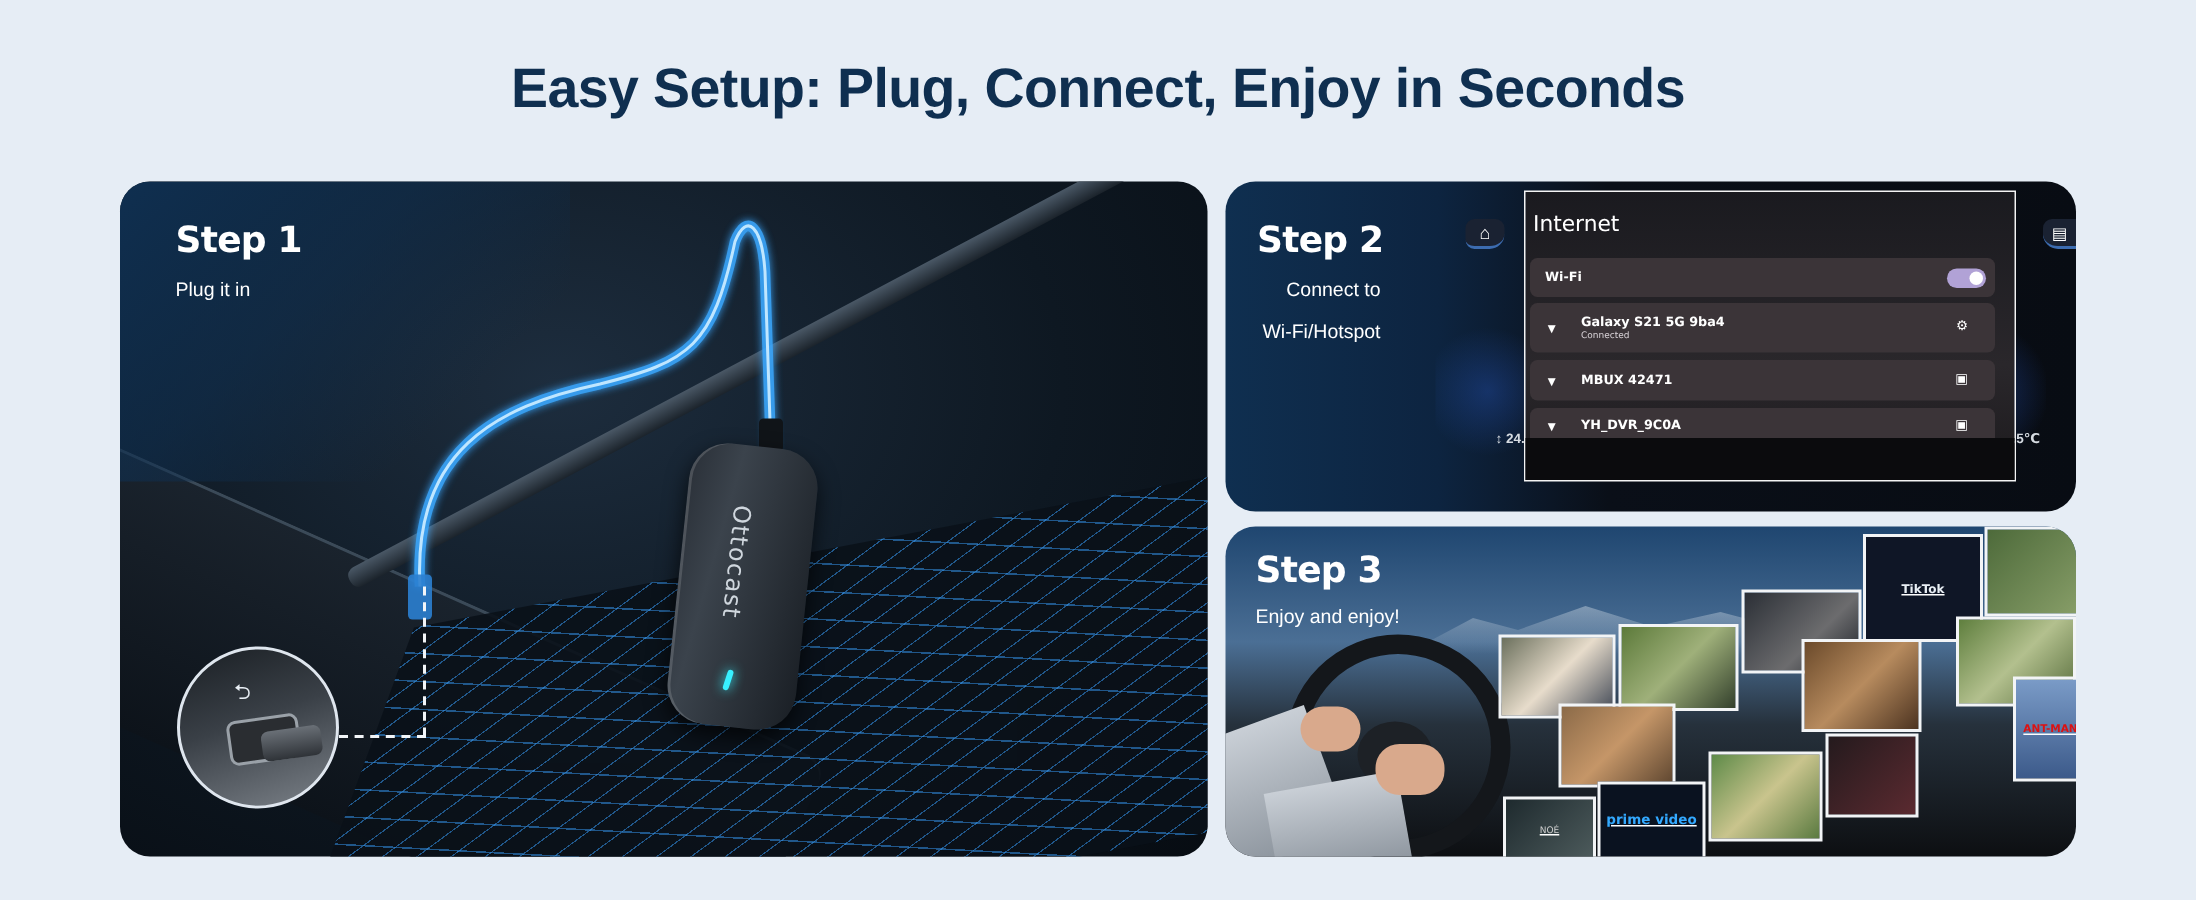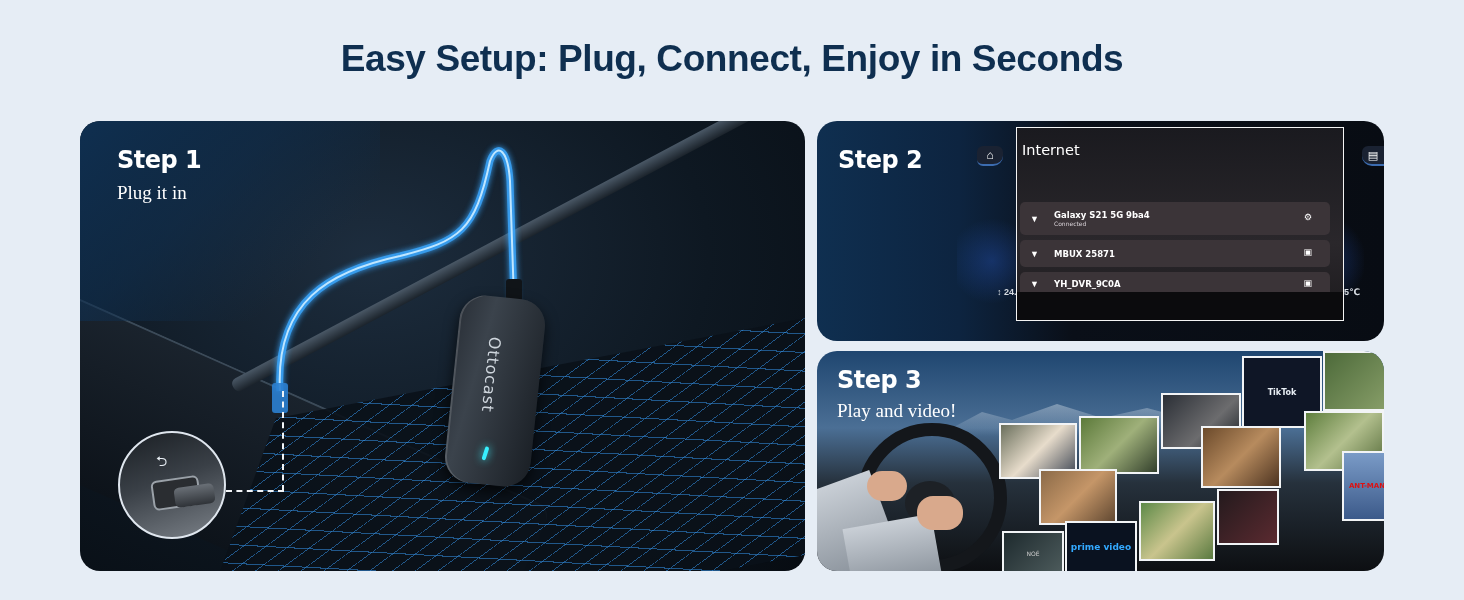--- a/index.html
+++ b/index.html
@@ -16,22 +16,22 @@
     font-family: "Liberation Sans", sans-serif;
   }
   .card {
     position: absolute; border-radius: 20px; overflow: hidden;
   }
   .step-title {
     position: absolute; color: #fff; font-weight: 700; font-size: 24px; z-index: 5;
     font-family: "DejaVu Sans", sans-serif; letter-spacing: -0.5px;
   }
   .step-desc {
-    position: absolute; color: #fff; font-size: 19px; z-index: 5;
-    font-family: Liberation Serif, serif; line-height: 28px; white-space: pre; text-align: right;
+    position: absolute; color: #fff; font-size: 13px; z-index: 5;
+    font-family: Liberation Sans, sans-serif; line-height: 28px; white-space: pre; text-align: right;
   }
 
   
   #card1 { left: 80px; top: 121px; width: 725px; height: 450px;
     background: radial-gradient(ellipse at 40% 30%, #1d2d3e 0%, #0e1822 55%, #070c12 100%); }
   #card1 .topfade {
     position:absolute; left:0; top:0; width:300px; height:200px;
     background: linear-gradient(135deg, #0f2f50 0%, rgba(15,47,80,0.6) 40%, rgba(15,47,80,0) 75%); z-index:2;
   }
   .console-slab {
@@ -140,21 +140,21 @@
     position:absolute; left:40px; top:72px; width:150px; height:150px; border-radius:50%;
     border: 13px solid #14171b; z-index:2;
   }
   .hub { position:absolute; left:88px; top:130px; width:50px; height:44px; border-radius:50%;
     background:#1d2126; z-index:2; }
   .arm { position:absolute; background: linear-gradient(180deg,#c9cfd6,#8e969f); z-index:3; }
   .hand { position:absolute; background:#d9a98c; border-radius:16px; z-index:4; }
   .tile {
     position:absolute; border:2px solid #f2f4f6; overflow:hidden; z-index:3;
     display:flex; align-items:center; justify-content:center;
-    font-family:"DejaVu Sans",sans-serif; font-weight:700; color:#fff;
+    font-family:"DejaVu Sans",sans-serif; font-weight:700; color:#fff;text-decoration:underline;
   }
 </style>
 </head>
 <body>
 
 <h1 class="page-title">Easy Setup: Plug, Connect, Enjoy in Seconds</h1>
 
 <div class="card" id="card1">
   <div class="console-slab"></div>
   <div class="mesh"></div>
@@ -199,45 +199,51 @@
   <div class="dash-glow"></div>
   <div class="dash-glow-l"></div>
   <div class="home-btn">⌂</div>
   <div class="msg-btn">▤</div>
   <div class="temp-l">↕ 24.</div>
   <div class="temp-r">24.5℃</div>
 
   <div class="screen">
     <div class="screen-title">Internet</div>
 
+    <div class="row" style="top:44px; height:26px;">
+      <span class="label" style="margin-left:10px;">Wi-Fi</span>
+      <span class="toggle"></span>
+    </div>
 
     <div class="row" style="top:74px; height:33px;">
       <span class="wifi-ic">▼</span>
       <div>
         <div class="label">Galaxy S21 5G 9ba4</div>
         <div class="sub">Connected</div>
       </div>
       <span class="row-icon" style="top:10px;">⚙</span>
     </div>
 
     <div class="row" style="top:112px; height:27px;">
       <span class="wifi-ic">▼</span>
-      <span class="label">MBUX 25871</span>
+      <span class="label">MBUX 42471</span>
       <span class="row-icon" style="top:7px;">▣</span>
     </div>
 
     <div class="row" style="top:144px; height:24px; border-radius:5px 5px 0 0;">
       <span class="wifi-ic">▼</span>
       <span class="label">YH_DVR_9C0A</span>
       <span class="row-icon" style="top:6px;">▣</span>
     </div>
     <div class="screen-bottom"></div>
   </div>
 
   <div class="step-title" style="left:21px; top:25px;">Step 2</div>
+  <div class="step-desc" style="left:21px; top:58px;">Connect to
+ Wi-Fi/Hotspot</div>
 </div>
 
 <div class="card" id="card3">
   <div class="mountains"></div>
 
   <div class="tile" style="left:182px; top:72px; width:78px; height:56px; background:linear-gradient(135deg,#6a6f5c,#e7dccb 50%,#3c4452);"></div>
   <div class="tile" style="left:262px; top:65px; width:80px; height:58px; background:linear-gradient(135deg,#5c7a3a,#9fb07a 50%,#33402c);"></div>
   <div class="tile" style="left:344px; top:42px; width:80px; height:56px; background:linear-gradient(135deg,#2b2f36,#6c6c6e 60%,#1c2027);"></div>
   <div class="tile" style="left:425px; top:5px; width:80px; height:72px; background:#0f1626; font-size:8px;">
     <span style="color:#e8eef4;">TikTok</span>
@@ -261,14 +267,14 @@
   <div class="tile" style="left:400px; top:138px; width:62px; height:56px; background:linear-gradient(135deg,#241a1d,#5b2a30);"></div>
 
   <div class="wheel"></div>
   <div class="hub"></div>
   <div class="arm" style="left:-10px; top:130px; width:80px; height:90px; transform:rotate(-20deg);"></div>
   <div class="hand" style="left:50px; top:120px; width:40px; height:30px;"></div>
   <div class="arm" style="left:30px; top:170px; width:90px; height:60px; transform:rotate(-10deg);"></div>
   <div class="hand" style="left:100px; top:145px; width:46px; height:34px;"></div>
 
   <div class="step-title" style="left:20px; top:15px;">Step 3</div>
-  <div class="step-desc" style="left:20px; top:46px;">Play and video!</div>
+  <div class="step-desc" style="left:20px; top:46px;">Enjoy and enjoy!</div>
 </div>
 
 </body></html>

